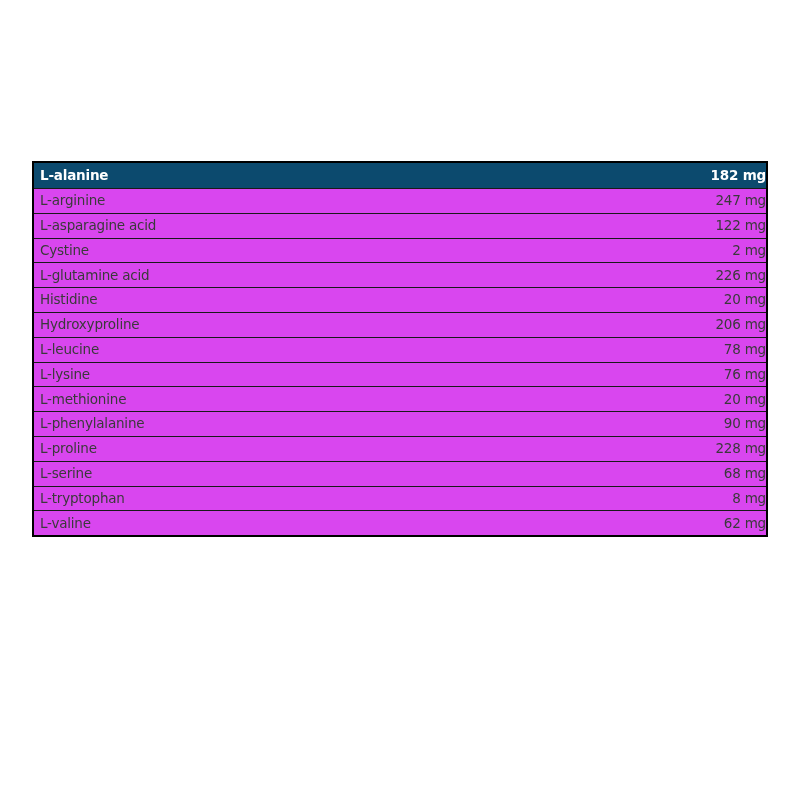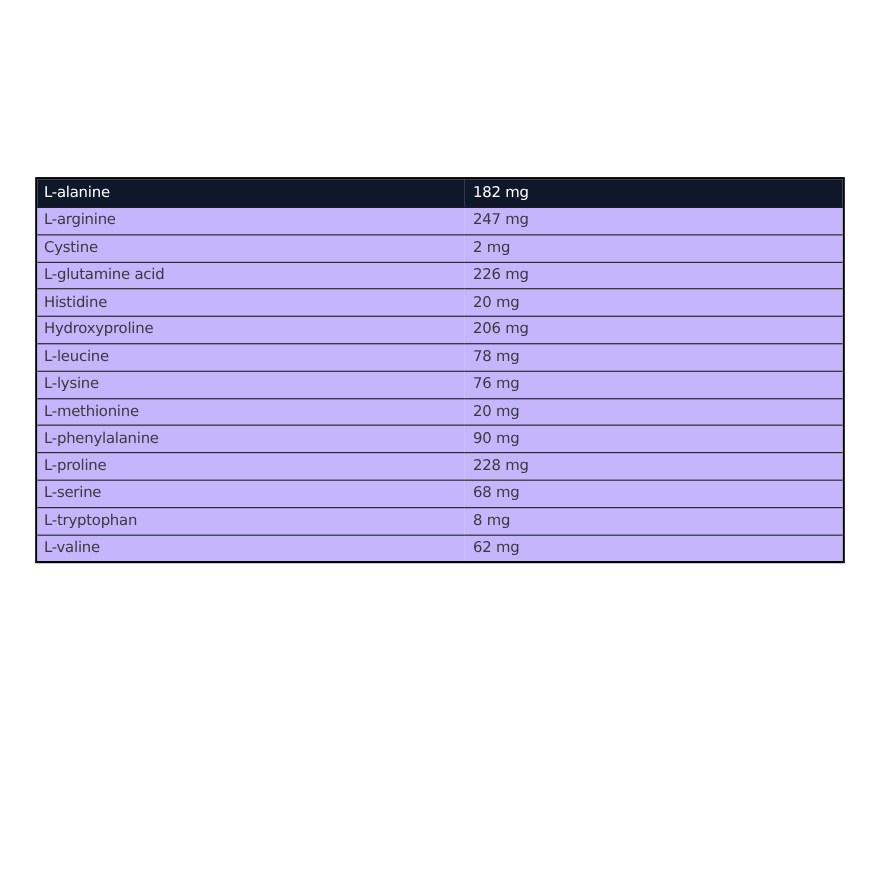--- a/index.html
+++ b/index.html
@@ -28,44 +28,48 @@
       letter-spacing: -0.2px;
     }
     td {
       height: 23.8px;
       padding: 0 0 0 6px;
       border-top: 1px solid #1a1a1a;
       vertical-align: middle;
       line-height: 1;
     }
     td.col-name { width: 382px; }
-    td.col-value { padding-left: 8px; }
+    td.col-value { padding-left: 8px; text-align: right; }
     tr.header td {
-      background: #0f172a;
+      background: #0c4a6e;
       color: #ffffff;
-      font-weight: normal;
+      font-weight: bold;
       height: 25px;
       border-top: none;
       margin-top: 43px;
     }
-    tr.body-row td { background: #c4b5fd; }
+    tr.body-row td { background: #d946ef; }
   </style>
 </head>
 <body>
 
 <div class="table-wrap">
   <table>
     <tbody>
       <tr class="header">
         <td class="col-name">L-alanine</td>
         <td class="col-value">182 mg</td>
       </tr>
       <tr class="body-row">
         <td class="col-name">L-arginine</td>
         <td class="col-value">247 mg</td>
+      </tr>
+      <tr class="body-row">
+        <td class="col-name">L-asparagine acid</td>
+        <td class="col-value">122 mg</td>
       </tr>
       <tr class="body-row">
         <td class="col-name">Cystine</td>
         <td class="col-value">2 mg</td>
       </tr>
       <tr class="body-row">
         <td class="col-name">L-glutamine acid</td>
         <td class="col-value">226 mg</td>
       </tr>
       <tr class="body-row">

